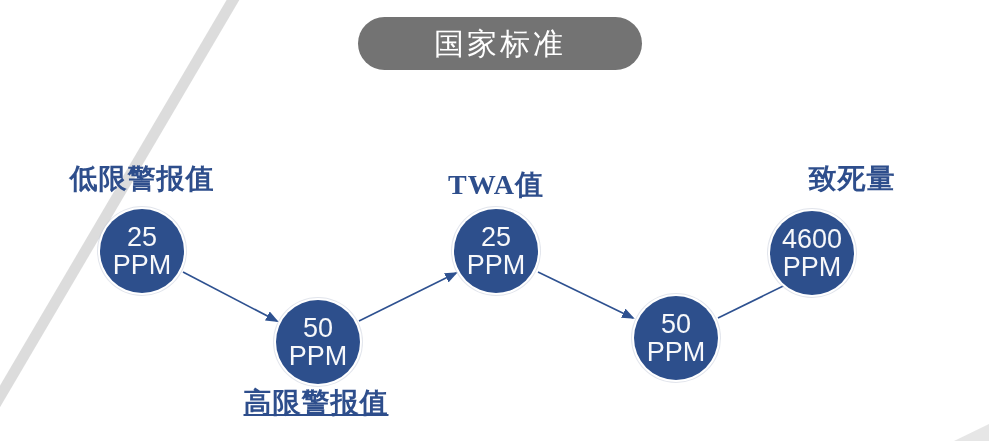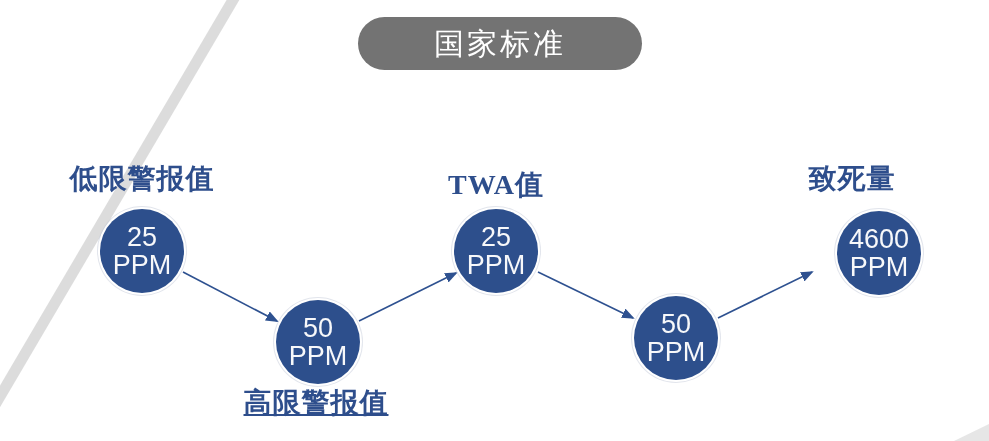--- a/index.html
+++ b/index.html
@@ -78,21 +78,21 @@
     line-height: 1.1;
     z-index: 2;
     letter-spacing: 1px;
   }
 
   
   .c1 { left: 100px; top: 209px; }
   .c2 { left: 276px; top: 300px; }
   .c3 { left: 454px; top: 209px; }
   .c4 { left: 634px; top: 296px; }
-  .c5 { left: 837px; top: 211px; }
+  .c5 { left: 770px; top: 211px; }
 
   
   .l1 { left: 27px;  top: 164px; }
   .l2 { left: 201px; top: 388px; text-decoration: underline; }
   .l3 { left: 381px; top: 170px; }
   .l4 { left: 561px; top: 391px; }
   .l5 { left: 737px; top: 164px; text-align: center; }
 </style>
 </head>
 <body>

